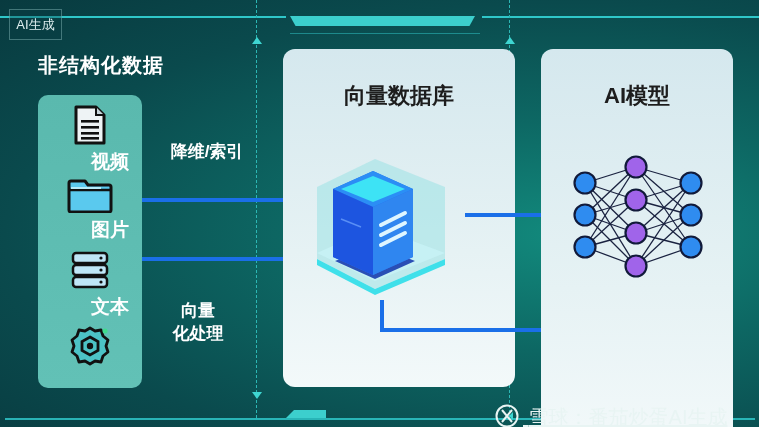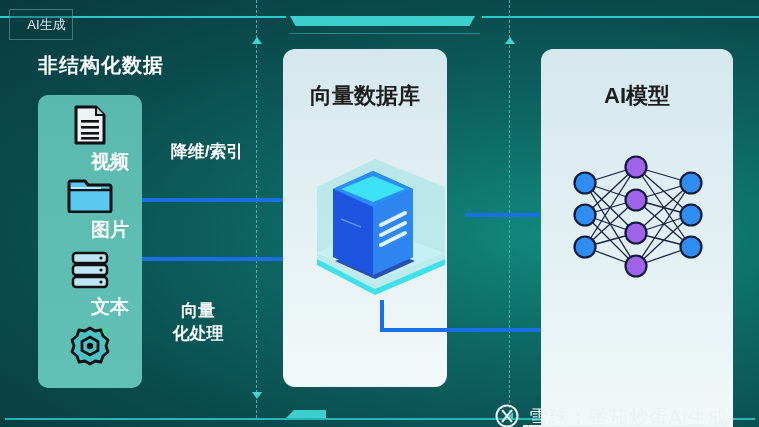--- a/index.html
+++ b/index.html
@@ -12,21 +12,20 @@
   .frame-line { position:absolute; background:#2fc7c9; }
   .dash-v { position:absolute; width:0; border-left:1.5px dashed #2cb7b5; }
   .tri-up { position:absolute; width:0; height:0; border-left:5px solid transparent; border-right:5px solid transparent; border-bottom:7px solid #3fd6d2; }
   .tri-down { position:absolute; width:0; height:0; border-left:5px solid transparent; border-right:5px solid transparent; border-top:7px solid #3fd6d2; }
 
   .badge {
     position:absolute; left:9px; top:9px; width:51px; height:29px;
     border:1px solid rgba(140,190,190,0.45);
     color:#dfeff0; font-size:13px; line-height:29px; text-align:center;
     background:rgba(10,60,65,0.35);
-    padding-left:11px;
   }
   .left-title { position:absolute; left:38px; top:52px; color:#fff; font-weight:bold; font-size:20px; letter-spacing:1px; }
 
   .source-panel {
     position:absolute; left:38px; top:95px; width:104px; height:293px;
     border-radius:10px; background:linear-gradient(180deg,#5ab9ae 0%, #62c1b6 100%);
   }
   .src-item { position:absolute; left:0; width:104px; text-align:center; }
   .src-label { color:#fff; font-weight:bold; font-size:19px;padding-left:40px; }
 
@@ -111,21 +110,21 @@
 <div class="edge-label" style="left:148px;top:270px;width:100px;margin-top:29px;">
   <div>向量</div>
   <div>化处理</div>
 </div>
 
 <div class="arrow-h" style="left:142px;top:198px;width:148px;"></div>
 <div class="arrow-head" style="left:288px;top:192px;"></div>
 <div class="arrow-h" style="left:142px;top:257px;width:148px;"></div>
 <div class="arrow-head" style="left:288px;top:251px;"></div>
 
-<div class="card" style="left:283px;top:49px;width:164px;height:338px;">
+<div class="card" style="left:283px;top:49px;width:232px;height:338px;">
   <div class="card-title" style="top:32px;">向量数据库</div>
   <svg class="abs" style="left:22px;top:100px;" width="162" height="150" viewBox="0 0 162 150">
     <polygon points="12,38 70,10 140,38 140,110 70,140 12,110" fill="#9be2e3" opacity="0.55"></polygon>
     <polygon points="12,110 70,140 140,110 140,116 70,146 12,116" fill="#3fe0ea"></polygon>
     <polygon points="12,104 70,132 140,104 70,78" fill="#c7f2f5" opacity="0.9"></polygon>
     <polygon points="30,112 70,130 110,112 70,96" fill="#2a4fb5"></polygon>
     <polygon points="28,40 68,22 108,40 108,108 68,126 28,108" fill="#2b6ff0"></polygon>
     <polygon points="28,40 68,22 108,40 68,58" fill="#2b8ef5"></polygon>
     <polygon points="36,40 68,27 100,40 68,53" fill="#3de3f5"></polygon>
     <polygon points="68,58 108,40 108,108 68,126" fill="#2f86f0"></polygon>

